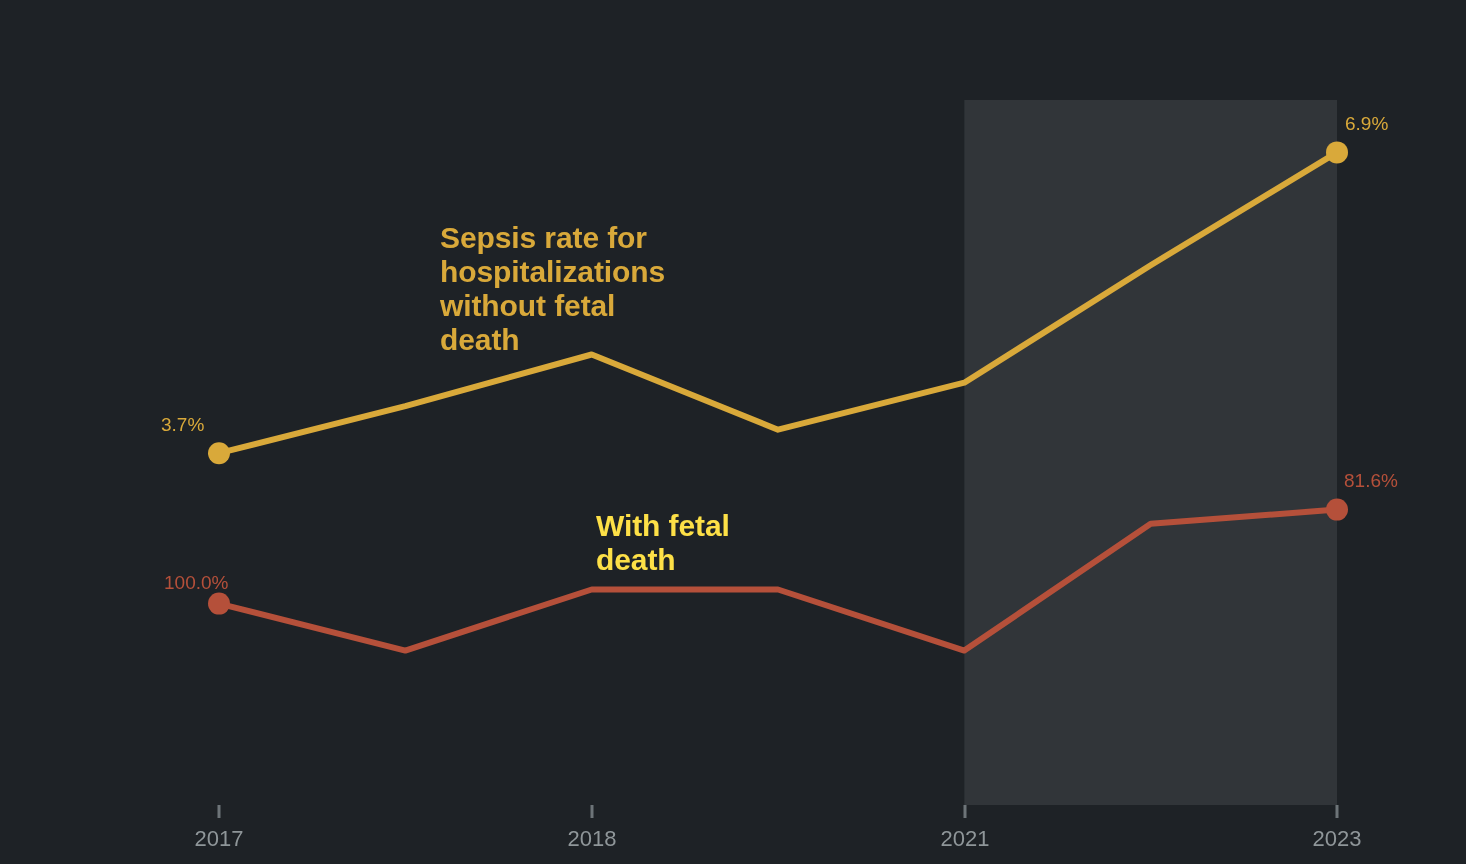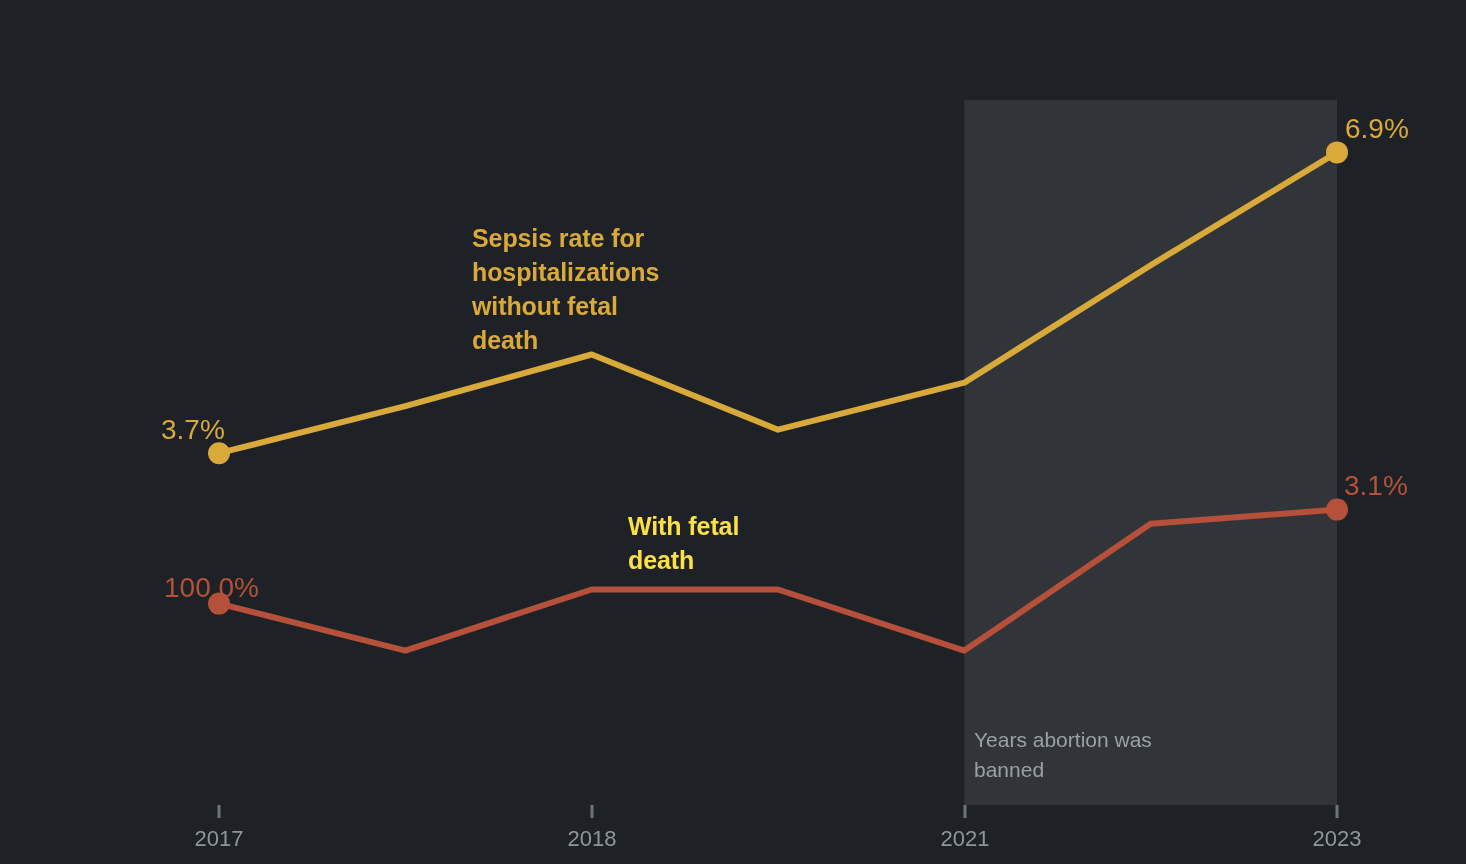--- a/index.html
+++ b/index.html
@@ -24,41 +24,40 @@
     left: 0;
     top: 0;
     width: 1466px;
     height: 864px;
     display: block;
   }
   
   .series-annotation {
     position: absolute;
     font-weight: bold;
-    font-size: 25px;
+    font-size: 30px;
     line-height: 34px;
     letter-spacing: -0.1px;
     white-space: pre-line;
-    margin-left: 32px;
   }
   #series-label-no-fetal-death {
     left: 440px;
     top: 221px;
     width: 230px;
     color: #d9a93a;
   }
   #series-label-with-fetal-death {
     left: 596px;
     top: 509px;
     width: 190px;
     color: #fde047;
   }
   .value-label {
     position: absolute;
-    font-size: 28px;
+    font-size: 19px;
     font-weight: normal;
     white-space: nowrap;
   }
   .value-label.yellow { color: #d9a93a; }
   .value-label.red    { color: #b5503a; }
 
   #label-start-no-fetal-death { left: 161px; top: 414px; }
   #label-start-with-fetal-death { left: 164px; top: 572px; }
   #label-end-no-fetal-death   { left: 1345px; top: 113px; }
   #label-end-with-fetal-death { left: 1344px; top: 470px; }
@@ -117,23 +116,21 @@
 
   <div class="series-annotation" id="series-label-with-fetal-death">With fetal
 death</div>
 
   <div class="value-label yellow" id="label-start-no-fetal-death">3.7%</div>
 
   <div class="value-label yellow" id="label-end-no-fetal-death">6.9%</div>
 
   <div class="value-label red" id="label-start-with-fetal-death">100.0%</div>
 
-  <div class="value-label red" id="label-end-with-fetal-death">3.1%</div>
+  <div class="value-label red" id="label-end-with-fetal-death">81.6%</div>
 
-  <div id="band-annotation">Years abortion was
-banned</div>
 
   <div class="axis-tick-label" style="left:219px;">2017</div>
   <div class="axis-tick-label" style="left:592px;">2018</div>
   <div class="axis-tick-label" style="left:965px;text-align:right;">2021</div>
   <div class="axis-tick-label" style="left:1337px;">2023</div>
 
 </div>
 
 </body></html>

